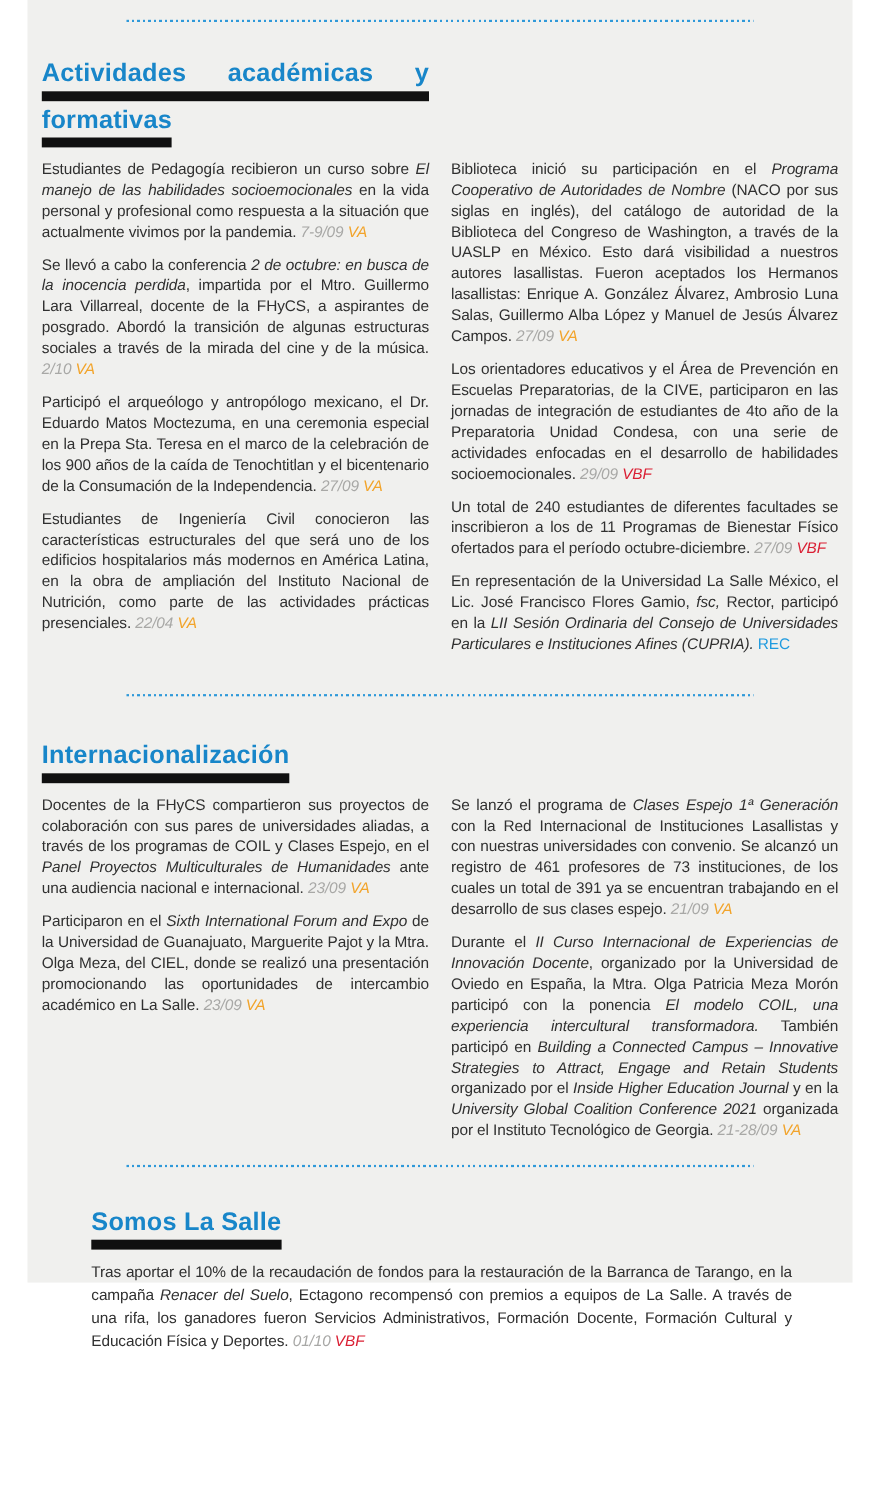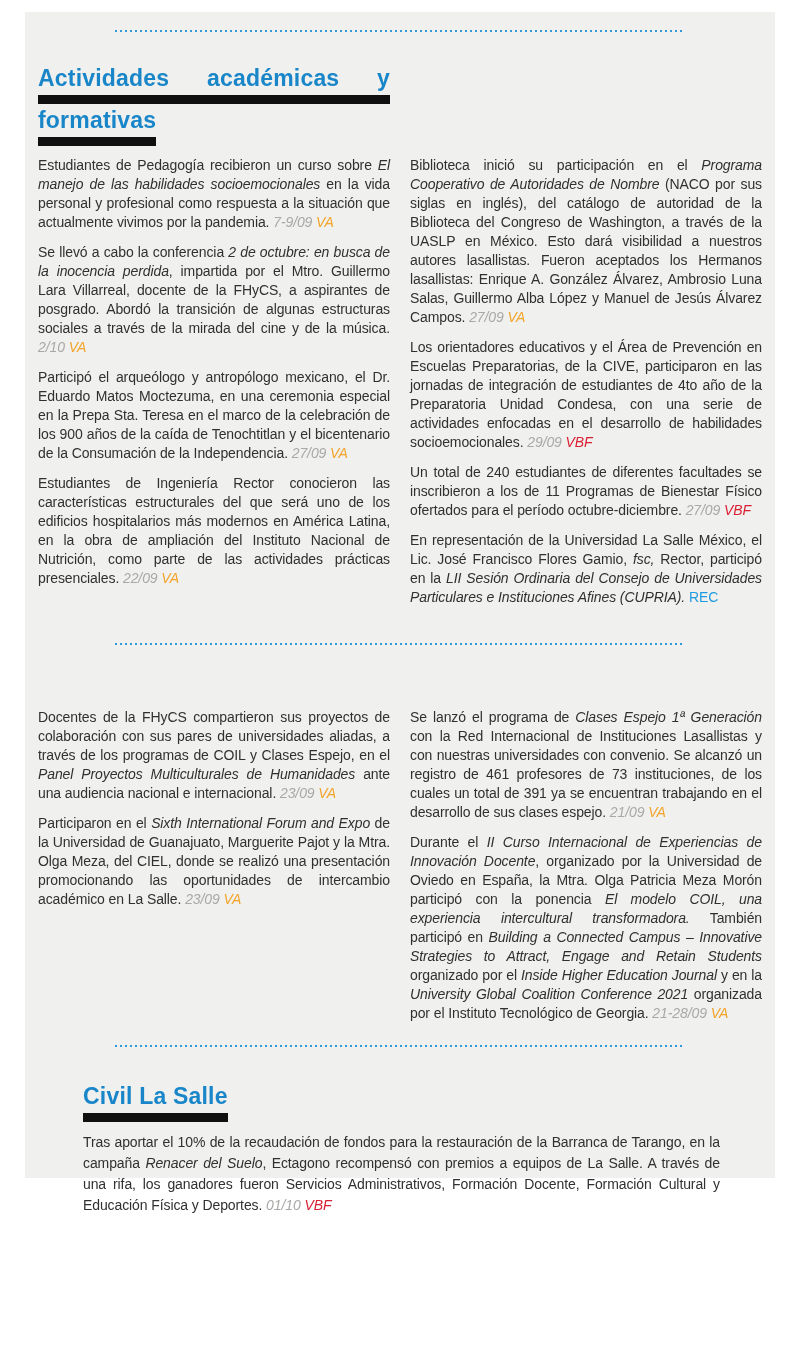--- a/index.html
+++ b/index.html
@@ -12,21 +12,21 @@
     --vbf:#da1f33;
     --rec:#209bdf;
     --dotted:#2f99d9;
   }
   html,body{margin:0;padding:0;}
   body{
     width:800px;height:1350px;background:#ffffff;overflow:hidden;position:relative;
     font-family:"Liberation Sans", sans-serif;
   }
   .panel{
-    position:absolute;left:25px;top:12px;width:750px;height:1166px;
+    position:absolute;left:25px;top:0;width:750px;height:1166px;
     background:var(--panel_bg);
   }
   .inner{padding:0 13px;}
   .dotted{
     height:2px;width:570px;margin:0 auto;
     background:repeating-linear-gradient(to right, var(--dotted) 0 2px, transparent 2px 5px);
   }
   .dotted-0{margin-top:18px;}
   .dotted-1{margin-top:36px;}
   .dotted-2{margin-top:22px;}
@@ -75,50 +75,50 @@
       <section class="section section-0">
         <div class="title-wrap">
           <div class="title-row"><div class="title-line justified" style="width: 352px;"><span class="title-text">Actividades académicas y</span><div class="title-bar"></div></div></div>
           <div class="title-row"><div class="title-line"><span class="title-text">formativas</span><div class="title-bar"></div></div></div>
         </div>
         <div class="cols">
           <div class="col">
             <p class="para"><span class="seg-n">Estudiantes de Pedagogía recibieron un curso sobre </span><span class="seg-i">El manejo de las habilidades socioemocionales</span><span class="seg-n"> en la vida personal y profesional como respuesta a la situación que actualmente vivimos por la pandemia. </span><span class="seg-d">7-9/09 </span><span class="seg-va">VA</span></p>
             <p class="para"><span class="seg-n">Se llevó a cabo la conferencia </span><span class="seg-i">2 de octubre: en busca de la inocencia perdida</span><span class="seg-n">, impartida por el Mtro. Guillermo Lara Villarreal, docente de la FHyCS, a aspirantes de posgrado. Abordó la transición de algunas estructuras sociales a través de la mirada del cine y de la música. </span><span class="seg-d">2/10 </span><span class="seg-va">VA</span></p>
             <p class="para"><span class="seg-n">Participó el arqueólogo y antropólogo mexicano, el Dr. Eduardo Matos Moctezuma, en una ceremonia especial en la Prepa Sta. Teresa en el marco de la celebración de los 900 años de la caída de Tenochtitlan y el bicentenario de la Consumación de la Independencia. </span><span class="seg-d">27/09 </span><span class="seg-va">VA</span></p>
-            <p class="para"><span class="seg-n">Estudiantes de Ingeniería Rector conocieron las características estructurales del que será uno de los edificios hospitalarios más modernos en América Latina, en la obra de ampliación del Instituto Nacional de Nutrición, como parte de las actividades prácticas presenciales. </span><span class="seg-d">22/09 </span><span class="seg-va">VA</span></p>
+            <p class="para"><span class="seg-n">Estudiantes de Ingeniería Civil conocieron las características estructurales del que será uno de los edificios hospitalarios más modernos en América Latina, en la obra de ampliación del Instituto Nacional de Nutrición, como parte de las actividades prácticas presenciales. </span><span class="seg-d">22/04 </span><span class="seg-va">VA</span></p>
           </div>
           <div class="col">
             <p class="para"><span class="seg-n">Biblioteca inició su participación en el </span><span class="seg-i">Programa Cooperativo de Autoridades de Nombre</span><span class="seg-n"> (NACO por sus siglas en inglés), del catálogo de autoridad de la Biblioteca del Congreso de Washington, a través de la UASLP en México. Esto dará visibilidad a nuestros autores lasallistas. Fueron aceptados los Hermanos lasallistas: Enrique A. González Álvarez, Ambrosio Luna Salas, Guillermo Alba López y Manuel de Jesús Álvarez Campos. </span><span class="seg-d">27/09 </span><span class="seg-va">VA</span></p>
             <p class="para"><span class="seg-n">Los orientadores educativos y el Área de Prevención en Escuelas Preparatorias, de la CIVE, participaron en las jornadas de integración de estudiantes de 4to año de la Preparatoria Unidad Condesa, con una serie de actividades enfocadas en el desarrollo de habilidades socioemocionales. </span><span class="seg-d">29/09 </span><span class="seg-vbf">VBF</span></p>
             <p class="para"><span class="seg-n">Un total de 240 estudiantes de diferentes facultades se inscribieron a los de 11 Programas de Bienestar Físico ofertados para el período octubre-diciembre. </span><span class="seg-d">27/09 </span><span class="seg-vbf">VBF</span></p>
             <p class="para"><span class="seg-n">En representación de la Universidad La Salle México, el Lic. José Francisco Flores Gamio, </span><span class="seg-i">fsc,</span><span class="seg-n"> Rector, participó en la </span><span class="seg-i">LII Sesión Ordinaria del Consejo de Universidades Particulares e Instituciones Afines (CUPRIA).</span><span class="seg-n"> </span><span class="seg-rec">REC</span></p>
           </div>
         </div>
       </section>
       <div class="dotted dotted-1"></div>
       <section class="section section-1">
         <div class="title-wrap">
-          <div class="title-row"><div class="title-line"><div class="title-bar"></div></div></div>
+          <div class="title-row"><div class="title-line"><span class="title-text">Internacionalización</span><div class="title-bar"></div></div></div>
         </div>
         <div class="cols">
           <div class="col">
             <p class="para"><span class="seg-n">Docentes de la FHyCS compartieron sus proyectos de colaboración con sus pares de universidades aliadas, a través de los programas de COIL y Clases Espejo, en el </span><span class="seg-i">Panel Proyectos Multiculturales de Humanidades</span><span class="seg-n"> ante una audiencia nacional e internacional. </span><span class="seg-d">23/09 </span><span class="seg-va">VA</span></p>
             <p class="para"><span class="seg-n">Participaron en el </span><span class="seg-i">Sixth International Forum and Expo</span><span class="seg-n"> de la Universidad de Guanajuato, Marguerite Pajot y la Mtra. Olga Meza, del CIEL, donde se realizó una presentación promocionando las oportunidades de intercambio académico en La Salle. </span><span class="seg-d">23/09 </span><span class="seg-va">VA</span></p>
           </div>
           <div class="col">
             <p class="para"><span class="seg-n">Se lanzó el programa de </span><span class="seg-i">Clases Espejo 1ª Generación</span><span class="seg-n"> con la Red Internacional de Instituciones Lasallistas y con nuestras universidades con convenio. Se alcanzó un registro de 461 profesores de 73 instituciones, de los cuales un total de 391 ya se encuentran trabajando en el desarrollo de sus clases espejo. </span><span class="seg-d">21/09 </span><span class="seg-va">VA</span></p>
             <p class="para"><span class="seg-n">Durante el </span><span class="seg-i">II Curso Internacional de Experiencias de Innovación Docente</span><span class="seg-n">, organizado por la Universidad de Oviedo en España, la Mtra. Olga Patricia Meza Morón participó con la ponencia </span><span class="seg-i">El modelo COIL, una experiencia intercultural transformadora.</span><span class="seg-n"> También participó en </span><span class="seg-i">Building a Connected Campus – Innovative Strategies to Attract, Engage and Retain Students</span><span class="seg-n"> organizado por el </span><span class="seg-i">Inside Higher Education Journal</span><span class="seg-n"> y en la </span><span class="seg-i">University Global Coalition Conference 2021</span><span class="seg-n"> organizada por el Instituto Tecnológico de Georgia. </span><span class="seg-d">21-28/09 </span><span class="seg-va">VA</span></p>
           </div>
         </div>
       </section>
       <div class="dotted dotted-2"></div>
       <section class="section section-2" style="padding-left: 45px;">
         <div class="title-wrap">
-          <div class="title-row"><div class="title-line"><span class="title-text">Civil La Salle</span><div class="title-bar"></div></div></div>
+          <div class="title-row"><div class="title-line"><span class="title-text">Somos La Salle</span><div class="title-bar"></div></div></div>
         </div>
         <div class="cols single">
           <div class="col">
             <p class="para"><span class="seg-n">Tras aportar el 10% de la recaudación de fondos para la restauración de la Barranca de Tarango, en la campaña </span><span class="seg-i">Renacer del Suelo</span><span class="seg-n">, Ectagono recompensó con premios a equipos de La Salle. A través de una rifa, los ganadores fueron Servicios Administrativos, Formación Docente, Formación Cultural y Educación Física y Deportes. </span><span class="seg-d">01/10 </span><span class="seg-vbf">VBF</span></p>
           </div>
         </div>
       </section>
     </div>
 </div>
 

